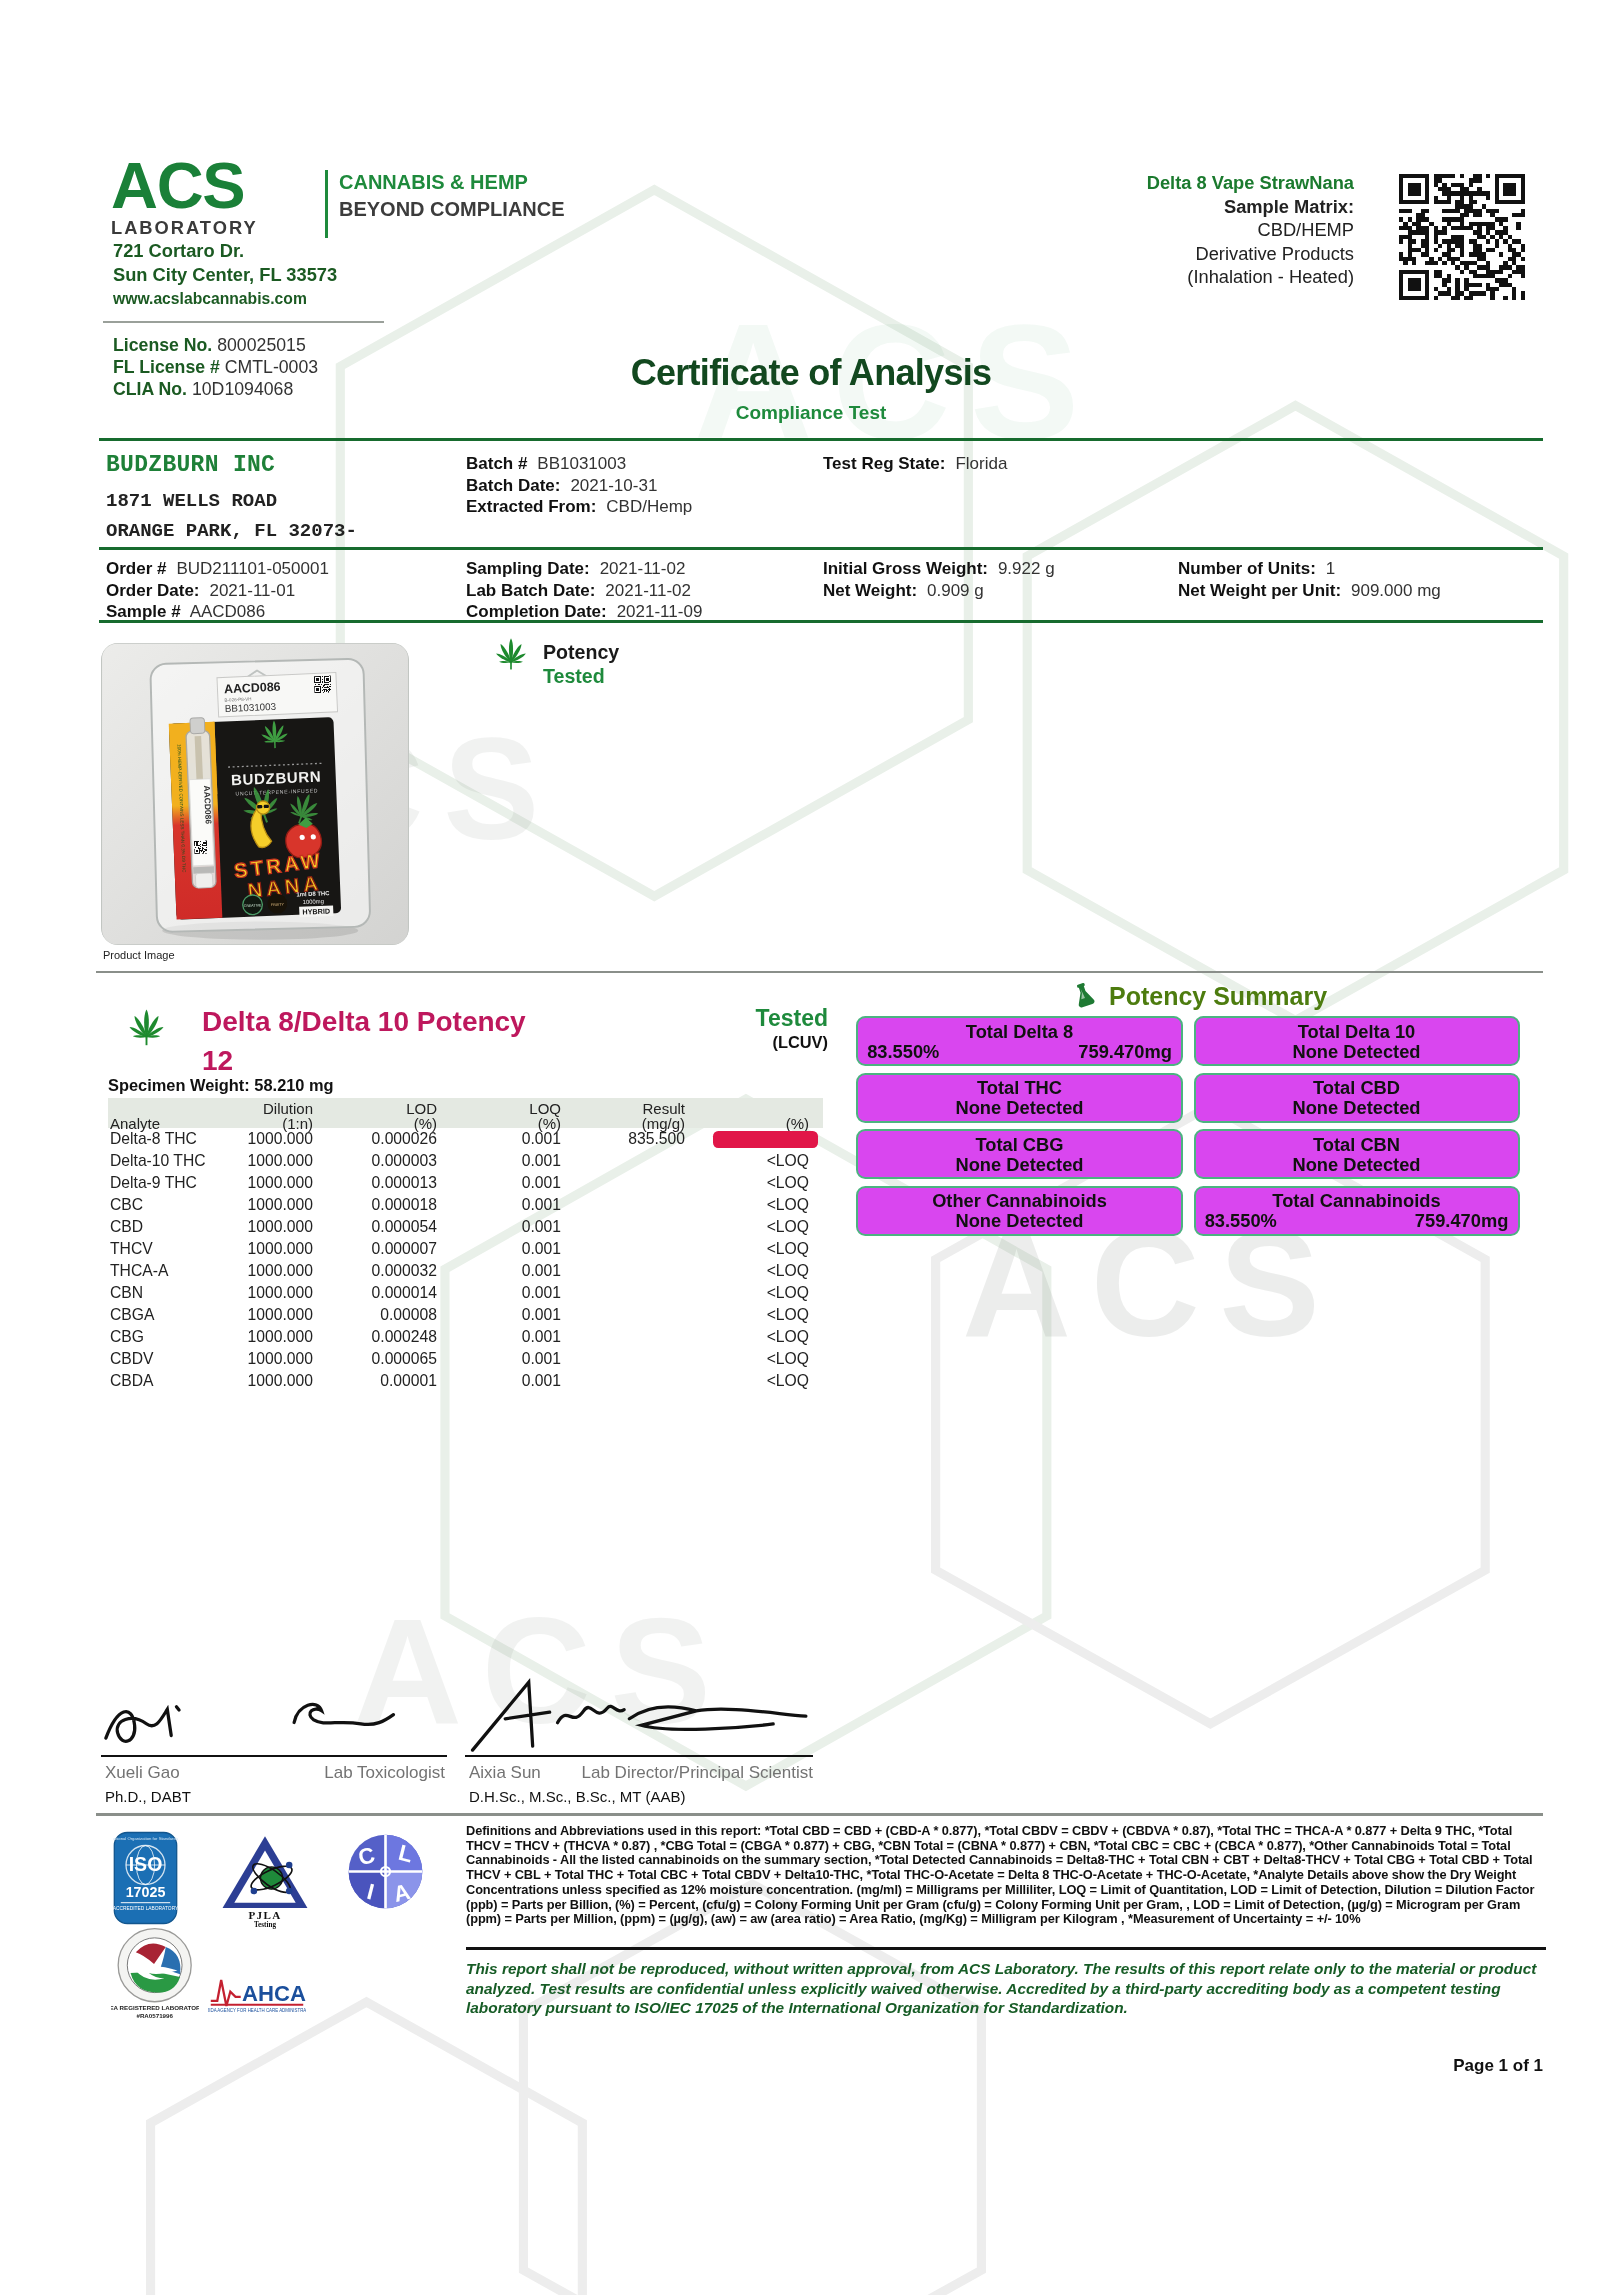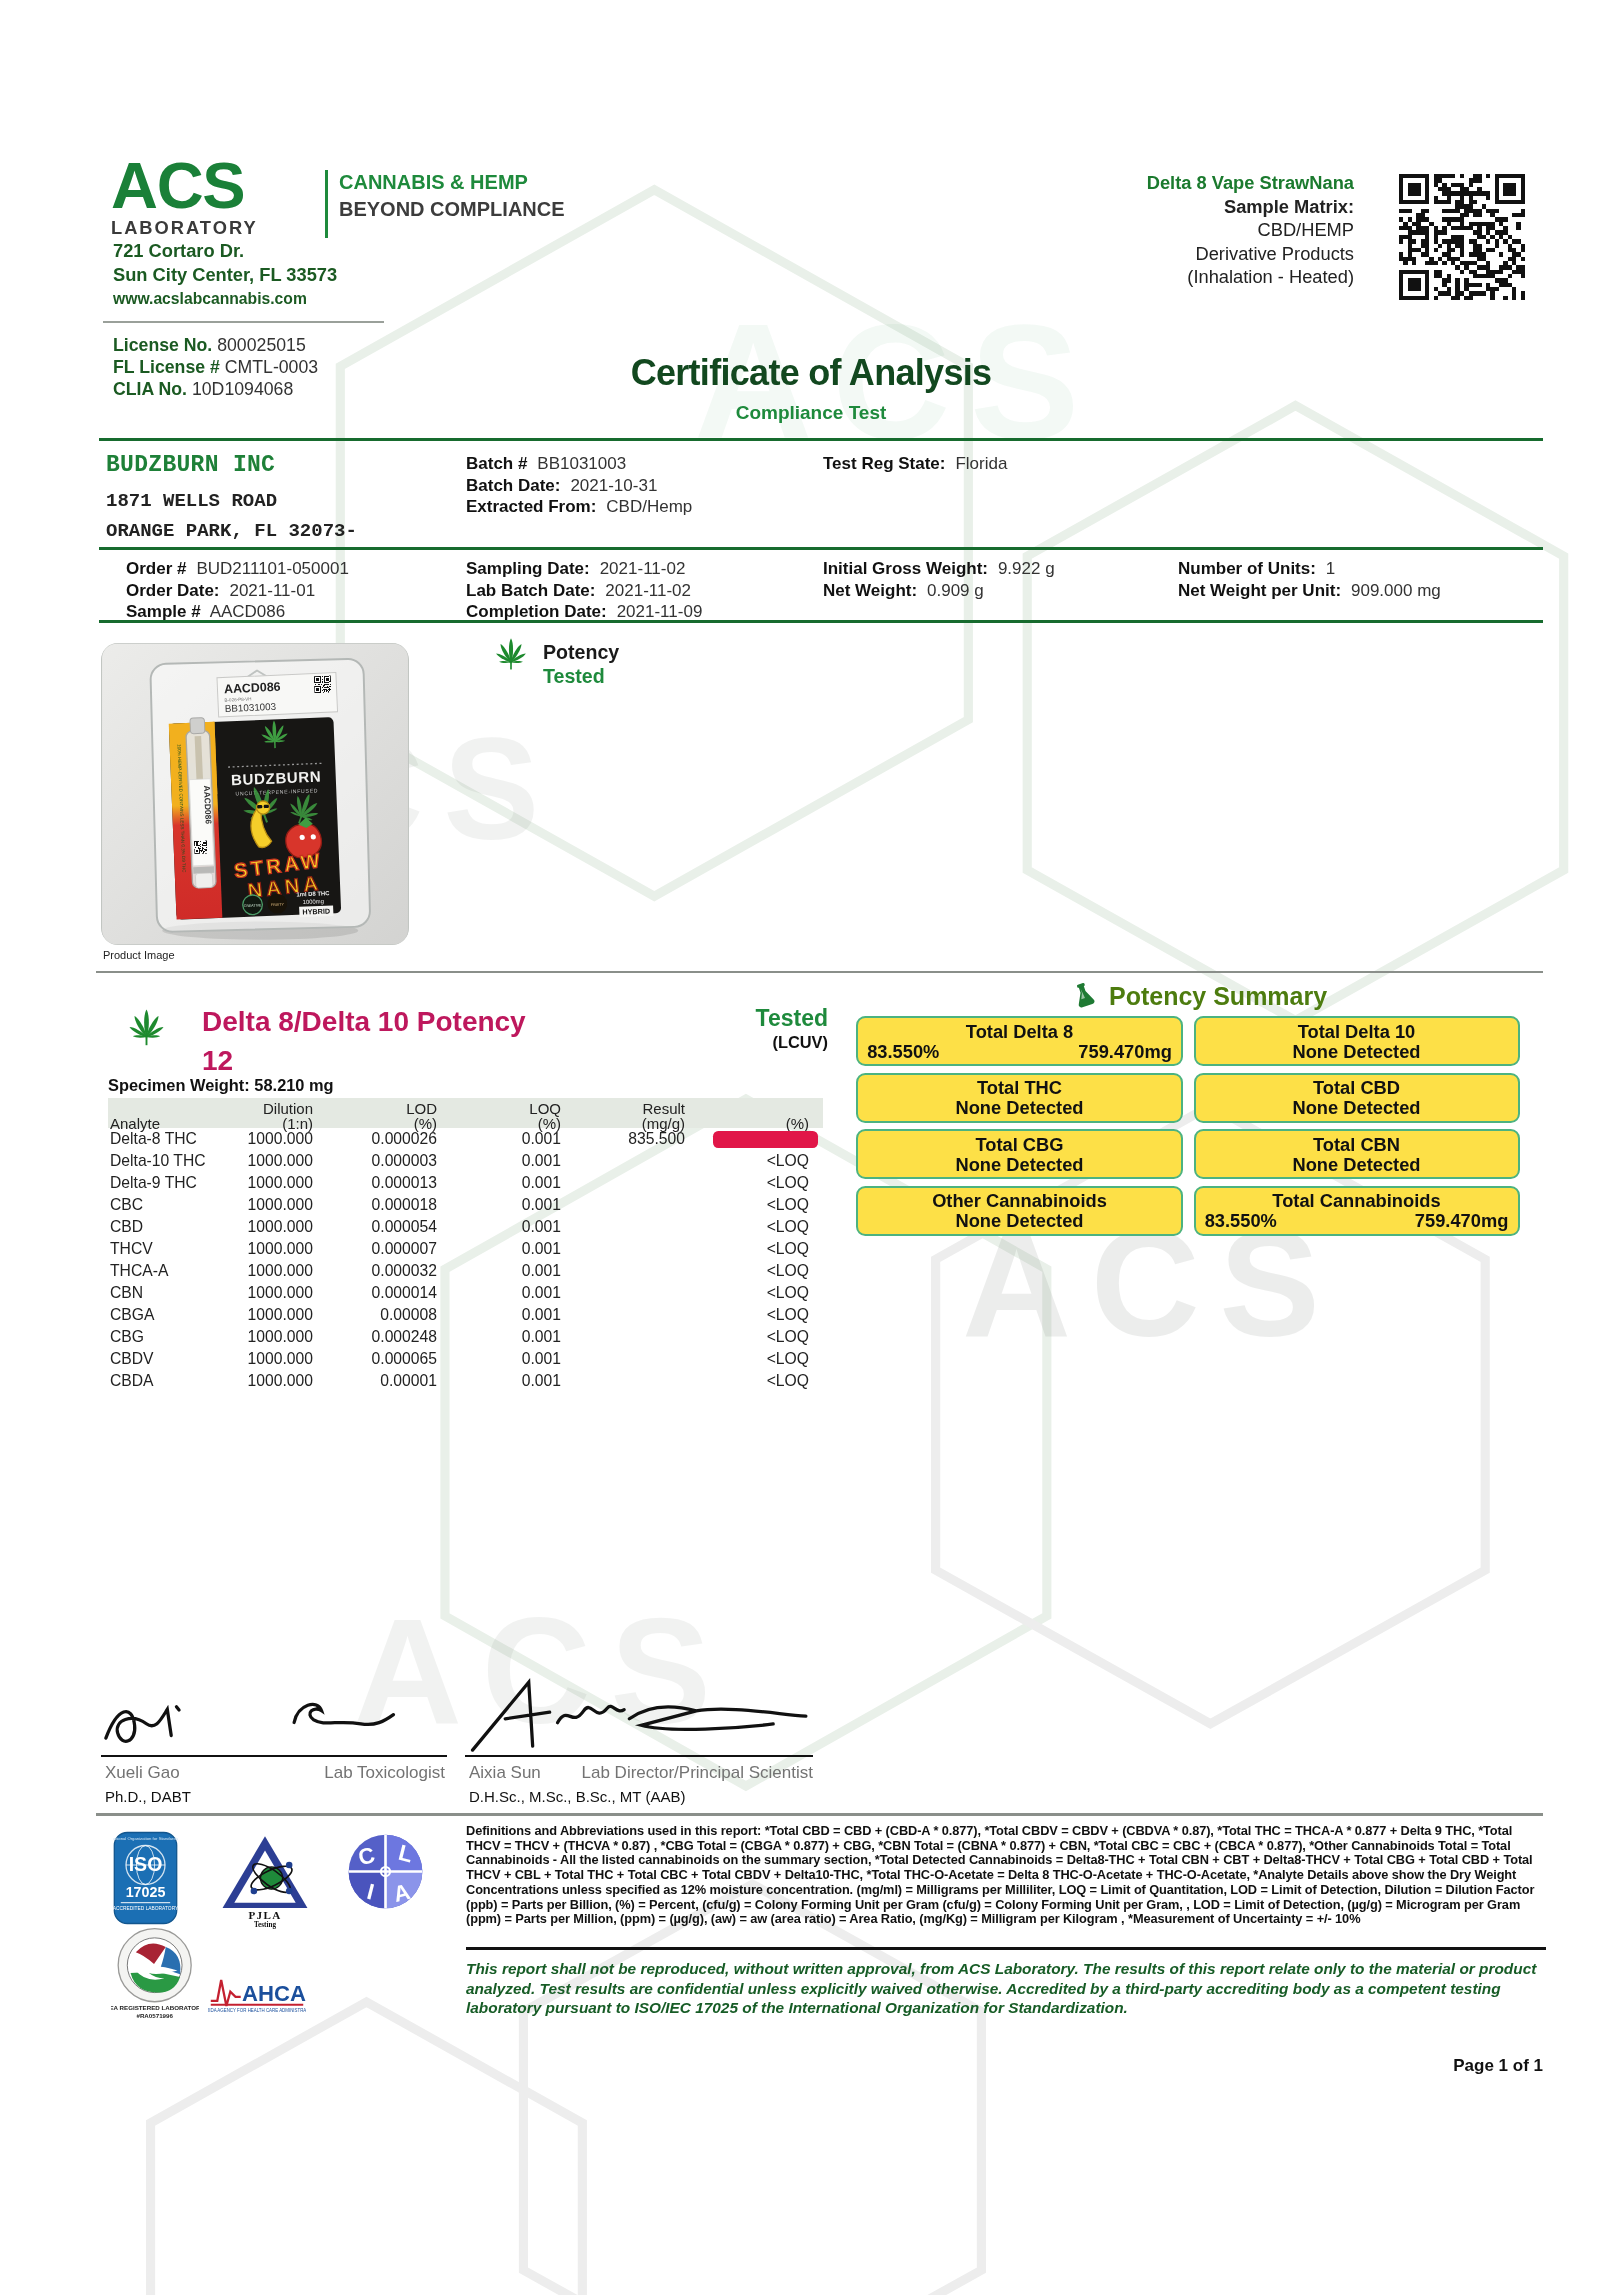--- a/index.html
+++ b/index.html
@@ -55,21 +55,21 @@
   #analyte-rows{font-size:15.7px;color:#222;}
   .t-row{display:grid;grid-template-columns:111px 92px 124px 124px 124px 124px;
     height:22px;align-items:center;padding:0 15px 0 2px;box-sizing:border-box;}
   .t-row span{text-align:right;white-space:nowrap;}
   .t-row span:first-child{text-align:left;}
   .resbar{position:absolute;background:#e11648;border-radius:5.2px;}
 
   
   .sum-title{font-size:25px;font-weight:bold;color:#4d7c0f;}
   #summary-grid{display:grid;grid-template-columns:327px 326px;column-gap:10.5px;row-gap:6.5px;}
-  .sum-box{height:50px;border:2px solid #4cb380;border-radius:9.2px;background:#fde047;
+  .sum-box{height:50px;border:2px solid #4cb380;border-radius:9.2px;background:#d946ef;
     box-sizing:border-box;padding:3.9px 9.2px 2.6px 9.2px;display:flex;flex-direction:column;justify-content:space-between;}
   .sum-box .bt{text-align:center;font-size:18.3px;font-weight:bold;color:#111;line-height:19.6px;}
   .sum-box .bc{text-align:center;font-size:18.3px;font-weight:bold;color:#111;line-height:19.6px;}
   .sum-box .bs{display:flex;justify-content:space-between;font-size:18.3px;font-weight:bold;color:#111;line-height:19.6px;}
 
   
   .sig-line{position:absolute;height:2px;background:#111;}
   .sig-name{font-size:17px;color:#737373;}
   .sig-cred{font-size:15px;color:#111;}
 
@@ -473,21 +473,21 @@
       <div class="kv-line"><b>Batch #</b><span> BB1031003</span></div>
       <div class="kv-line"><b>Batch Date:</b><span> 2021-10-31</span></div>
       <div class="kv-line"><b>Extracted From:</b><span> CBD/Hemp</span></div>
     </div>
   <div class="abs" style="left:823px;top:453px;z-index:1;">
       <div class="kv-line"><b>Test Reg State:</b><span> Florida</span></div>
     </div>
 
   <div class="hline" style="left:99px;top:547px;width:1444px;z-index:1;"></div>
 
-  <div class="abs" style="left:106px;top:558px;z-index:1;margin-left:20px;">
+  <div class="abs" style="left:106px;top:558px;z-index:1;">
       <div class="kv-line"><b>Order #</b><span> BUD211101-050001</span></div>
       <div class="kv-line"><b>Order Date:</b><span> 2021-11-01</span></div>
       <div class="kv-line"><b>Sample #</b><span> AACD086</span></div>
     </div>
   <div class="abs" style="left:466px;top:558px;z-index:1;">
       <div class="kv-line"><b>Sampling Date:</b><span> 2021-11-02</span></div>
       <div class="kv-line"><b>Lab Batch Date:</b><span> 2021-11-02</span></div>
       <div class="kv-line"><b>Completion Date:</b><span> 2021-11-09</span></div>
     </div>
   <div class="abs" style="left:823px;top:558px;z-index:1;">

